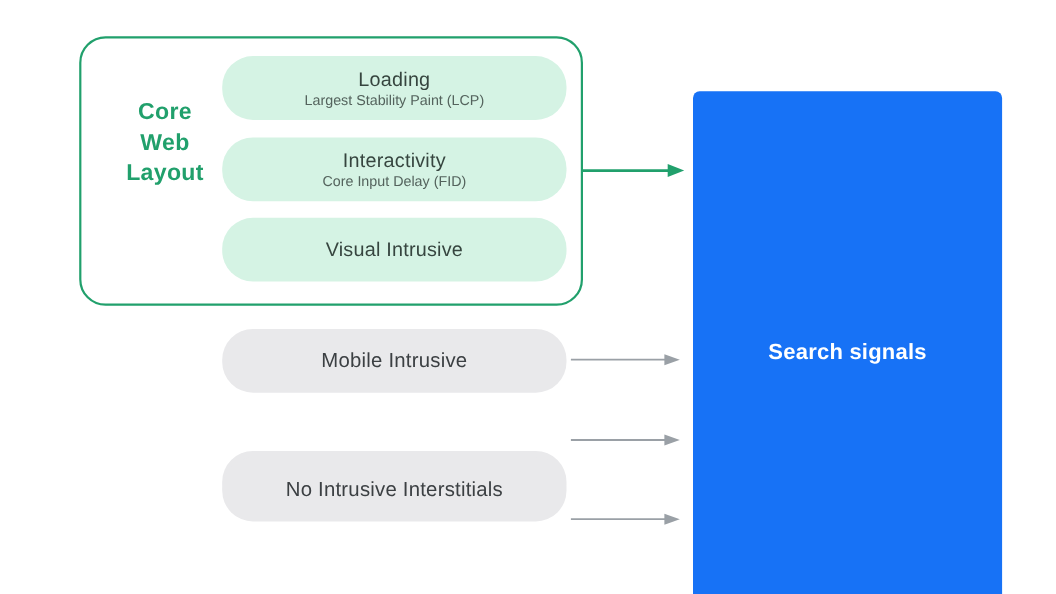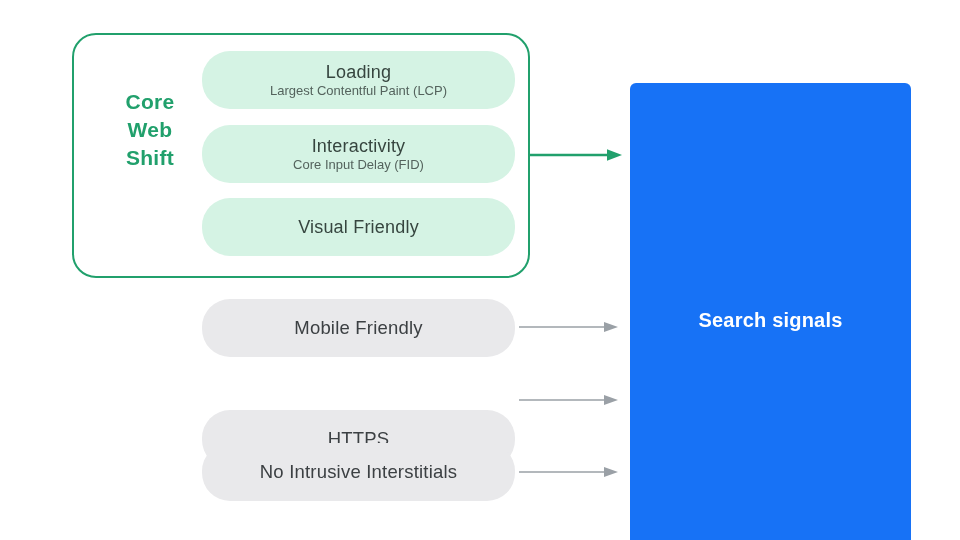--- a/index.html
+++ b/index.html
@@ -65,46 +65,46 @@
 </head>
 <body>
 
 <div class="canvas">
 
   <div class="cwv-container"></div>
 
   <div class="cwv-label">
     <span>Core</span>
     <span>Web</span>
-    <span>Shift</span>
+    <span>Layout</span>
   </div>
 
   <div class="pill green" style="top:51px;">
     <div class="pill-title">Loading</div>
-    <div class="pill-sub">Largest Contentful Paint (LCP)</div>
+    <div class="pill-sub">Largest Stability Paint (LCP)</div>
   </div>
 
   <div class="pill green" style="top:125px;">
     <div class="pill-title">Interactivity</div>
     <div class="pill-sub">Core Input Delay (FID)</div>
   </div>
 
   <div class="pill green" style="top:198px;">
-    <div class="pill-title">Visual Friendly</div>
+    <div class="pill-title">Visual Intrusive</div>
   </div>
 
   <div class="pill gray" style="top:299px;">
-    <div class="gray-label">Mobile Friendly</div>
+    <div class="gray-label">Mobile Intrusive</div>
   </div>
 
   <div class="pill gray" style="top:369px;margin-top:41px;">
     <div class="gray-label">HTTPS</div>
   </div>
 
-  <div class="pill gray" style="top:443px;">
+  <div class="pill gray" style="top:416px;">
     <div class="gray-label">No Intrusive Interstitials</div>
   </div>
 
   <div class="result-box">
     <div class="result-text">
       <span>Search signals</span>
     </div>
   </div>
 
   <svg class="arrow-layer" width="960" height="540" viewBox="0 0 960 540">

